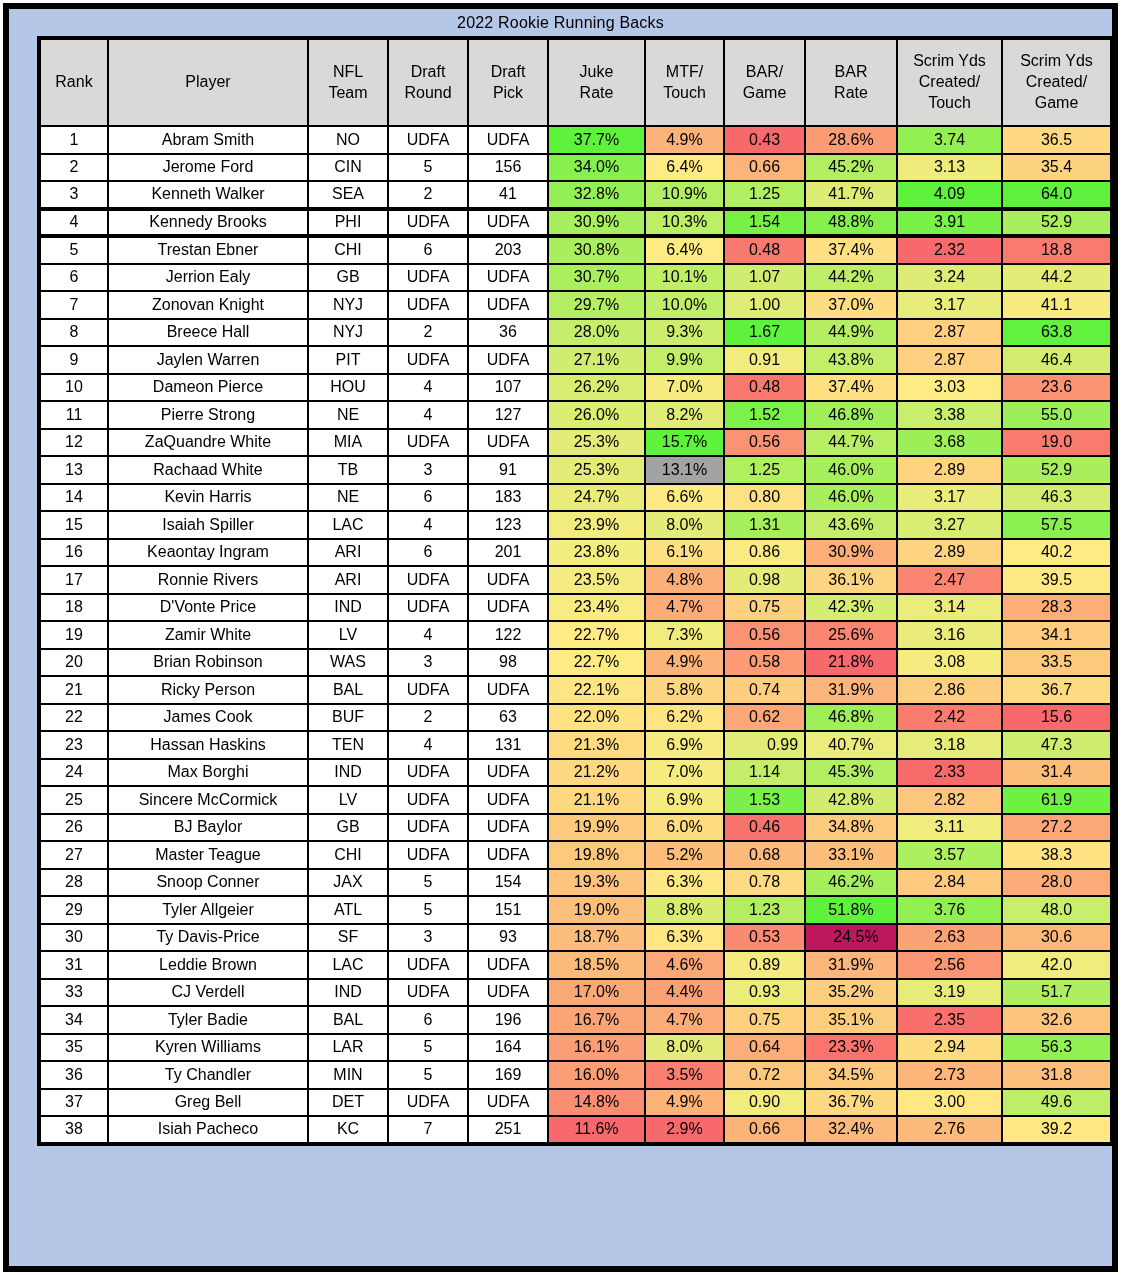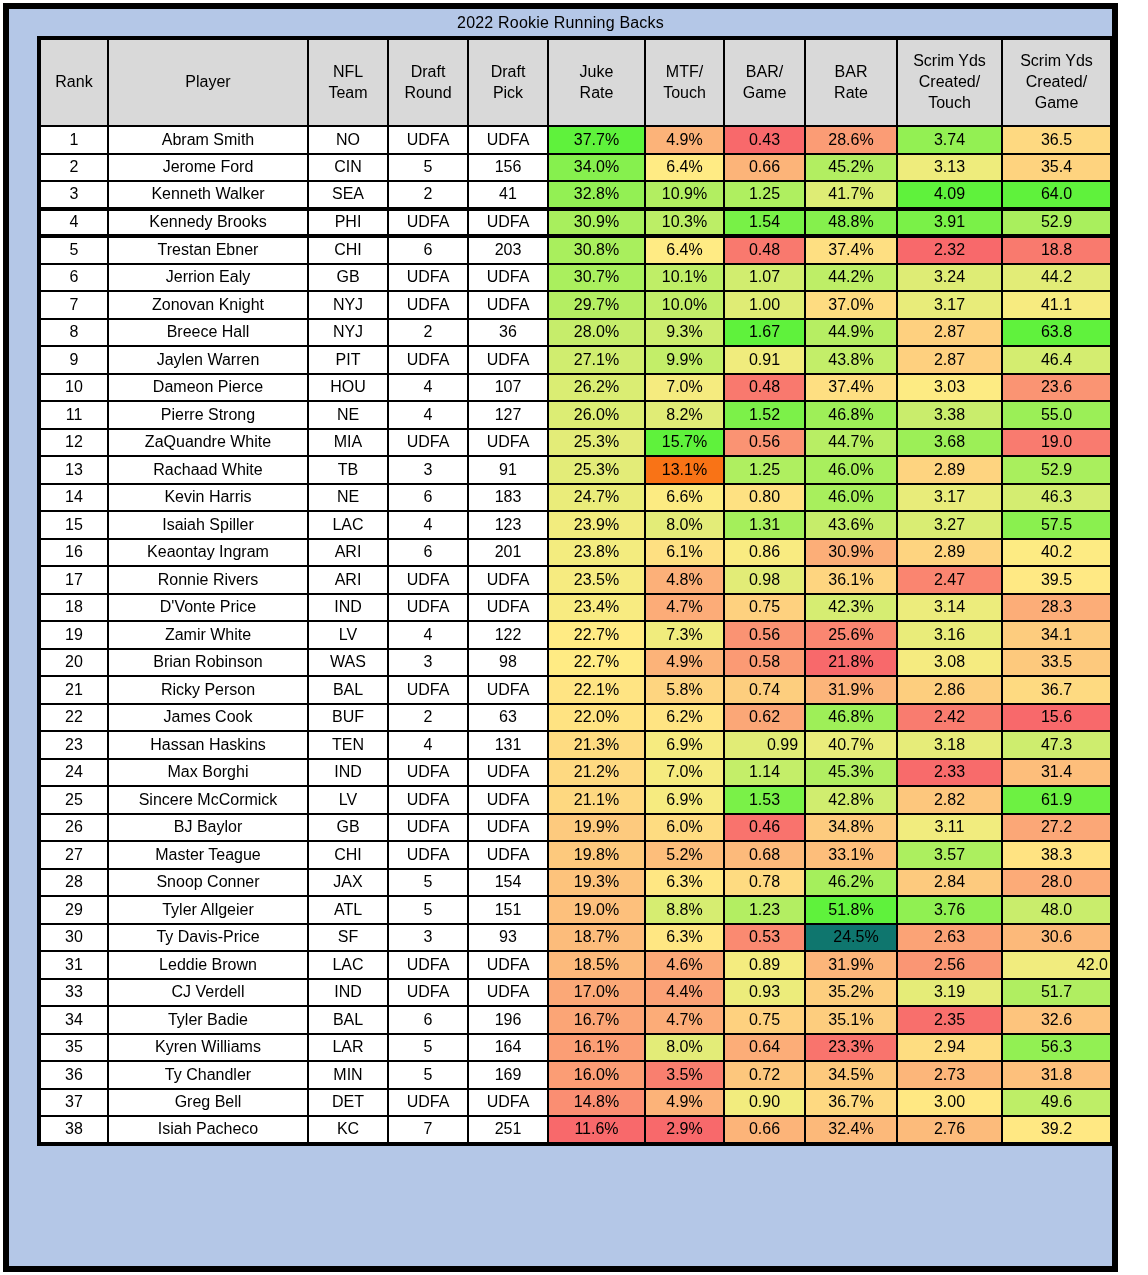--- a/index.html
+++ b/index.html
@@ -222,21 +222,21 @@
             <td style="background: rgb(156, 239, 87);">3.68</td>
             <td style="background: rgb(249, 123, 111);">19.0</td>
           </tr>
           <tr>
             <td>13</td>
             <td>Rachaad White</td>
             <td>TB</td>
             <td>3</td>
             <td>91</td>
             <td style="background: rgb(227, 236, 120);">25.3%</td>
-            <td style="background: #f97316;">13.1%</td>
+            <td style="background: #a3a3a3;">13.1%</td>
             <td style="background: rgb(175, 239, 96);">1.25</td>
             <td style="background: rgb(168, 239, 93);">46.0%</td>
             <td style="background: rgb(254, 212, 128);">2.89</td>
             <td style="background: rgb(169, 239, 93);">52.9</td>
           </tr>
           <tr>
             <td>14</td>
             <td>Kevin Harris</td>
             <td>NE</td>
             <td>6</td>
@@ -445,36 +445,36 @@
           </tr>
           <tr>
             <td>30</td>
             <td>Ty Davis-Price</td>
             <td>SF</td>
             <td>3</td>
             <td>93</td>
             <td style="background: rgb(252, 188, 123);">18.7%</td>
             <td style="background: rgb(255, 231, 131);">6.3%</td>
             <td style="background: rgb(250, 138, 113);">0.53</td>
-            <td style="background: #0f766e; padding-left: 12px;">24.5%</td>
+            <td style="background: #be185d; padding-left: 12px;">24.5%</td>
             <td style="background: rgb(251, 163, 118);">2.63</td>
             <td style="background: rgb(252, 185, 122);">30.6</td>
           </tr>
           <tr>
             <td>31</td>
             <td>Leddie Brown</td>
             <td>LAC</td>
             <td>UDFA</td>
             <td>UDFA</td>
             <td style="background: rgb(252, 186, 123);">18.5%</td>
             <td style="background: rgb(251, 168, 119);">4.6%</td>
             <td style="background: rgb(244, 236, 127);">0.89</td>
             <td style="background: rgb(252, 181, 122);">31.9%</td>
             <td style="background: rgb(250, 150, 116);">2.56</td>
-            <td style="background: rgb(241, 236, 126); text-align: right;">42.0</td>
+            <td style="background: rgb(241, 236, 126);">42.0</td>
           </tr>
           <tr>
             <td>33</td>
             <td>CJ Verdell</td>
             <td>IND</td>
             <td>UDFA</td>
             <td>UDFA</td>
             <td style="background: rgb(251, 168, 119);">17.0%</td>
             <td style="background: rgb(251, 161, 118);">4.4%</td>
             <td style="background: rgb(236, 236, 123);">0.93</td>

